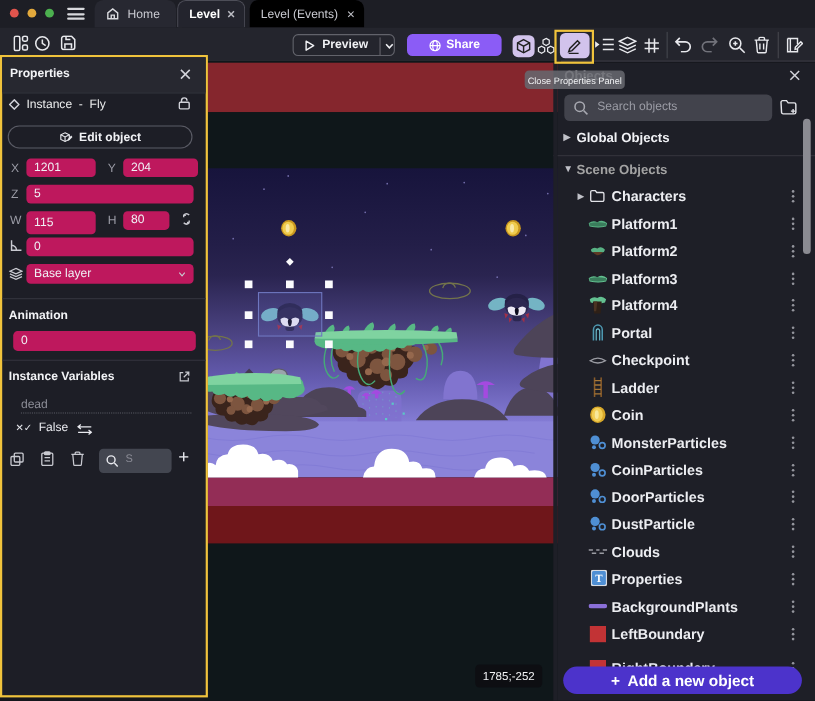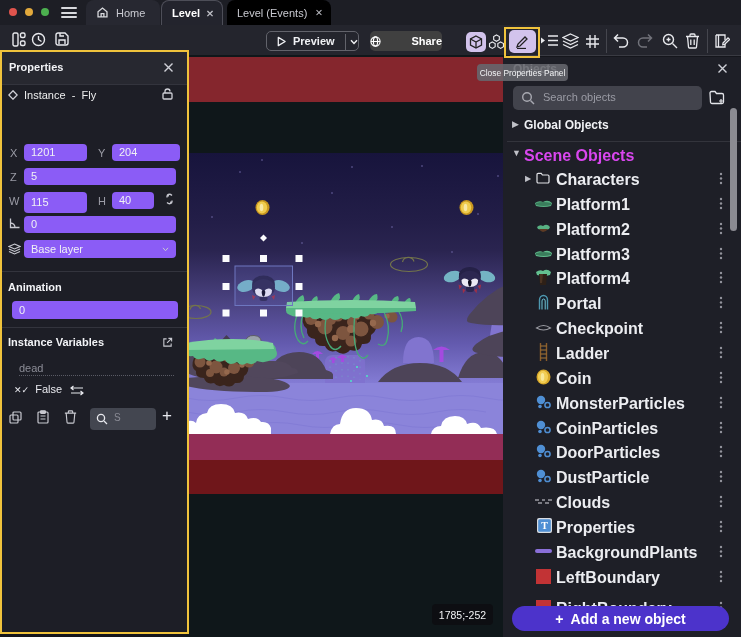--- a/index.html
+++ b/index.html
@@ -12,36 +12,36 @@
 #tabbar { position:absolute; left:0; top:0; width:741px; height:25px; background:#1d1e25; }
 .dot { position:absolute; top:8px; width:8px; height:8px; border-radius:50%; }
 #burger { position:absolute; left:61px; top:7px; width:16px; height:11px; }
 #burger div { height:2px; background:#d8d9dd; border-radius:1px; margin-bottom:2.5px; }
 .tab { position:absolute; top:0; height:25px; display:flex; align-items:center; color:#c9cad1; font-size:11px; border-radius:8px 8px 0 0; padding:0 10px; }
 .tab .x { position:absolute; right:8px; font-size:9.5px; color:#bcbdc4; }
 
 
 #toolbar { position:absolute; left:0; top:25px; width:741px; height:31px; background:#24252d; border-bottom:1px solid #3a3b43; }
 #previewbtn { position:absolute; left:266px; top:6px; width:93px; height:20px; border:1px solid #62636b; border-radius:5px; color:#f0f1f4; font-size:11px; font-weight:bold; display:flex; align-items:center; }
-#sharebtn { position:absolute; left:370px; top:6px; width:72px; height:20px; background:#404040; border-radius:5px; color:#fff; font-size:11px; font-weight:bold; display:flex; align-items:center; justify-content:space-between; }
+#sharebtn { position:absolute; left:370px; top:6px; width:86px; height:20px; background:#8b5cf6; border-radius:5px; color:#fff; font-size:11px; font-weight:bold; display:flex; align-items:center; justify-content:center; }
 .iconbtn { position:absolute; top:7px; width:20px; height:20px; border-radius:5px; display:flex; align-items:center; justify-content:center; }
 .purplebg { background:#d2c3ec; }
 
 
 #leftpanel { position:absolute; left:0; top:50px; width:189px; height:584px; background:#1d1e26; border:2px solid #f0c33c; z-index:5; color:#e8e9ee; }
 #leftpanel .hdr { font-size:11px; font-weight:bold; color:#f2f3f6; }
-.inp { position:absolute; background:#8b5cf6; border-radius:4px; color:#f0f1f5; font-size:11px; display:flex; align-items:center; padding-left:7px; }
+.inp { position:absolute; background:#be185d; border-radius:4px; color:#f0f1f5; font-size:11px; display:flex; align-items:center; padding-left:7px; }
 .lbl { position:absolute; color:#9b9ca6; font-size:11px; }
 .divider { position:absolute; left:0; width:185px; height:1px; background:#33343d; }
 
 
 #rightpanel { position:absolute; left:507px; top:57px; width:234px; height:580px; background:#1e1f27; z-index:4; color:#e8e9ee; }
 #rightstrip { position:absolute; left:503px; top:57px; width:4px; height:580px; background:#1e1f27; z-index:4; }
 .row { position:absolute; left:0; width:234px; height:25px; }
-.rowname { position:absolute; left:49px; top:5px; font-size:16px; font-weight:bold; color:#ecedf1; }
+.rowname { position:absolute; left:49px; top:5px; font-size:13px; font-weight:bold; color:#ecedf1; }
 
 
 #tooltip { position:absolute; left:477px; top:64px; width:91px; height:17px; background:rgba(103,104,110,0.88); border-radius:4px; color:#f2f3f5; font-size:8.4px; white-space:nowrap; display:flex; align-items:center; justify-content:center; z-index:8; }
 #coords { position:absolute; left:432px; top:604px; width:61px; height:21px; background:#0d0e12; border-radius:4px; color:#f2f3f5; font-size:10.5px; display:flex; align-items:center; justify-content:center; z-index:3; }
 </style>
 </head>
 <body>
 <div id="app">
 
   <svg class="abs" style="left:186px; top:55px; z-index:1;" width="324" height="582" viewBox="186 55 324 582">
@@ -393,33 +393,41 @@
 
     <svg class="abs" style="left:6px; top:38px;" width="10" height="10" viewBox="0 0 10 10" fill="none" stroke="#d0d1d8" stroke-width="1.3">
         <path d="M5 0.8 L9.2 5 L5 9.2 L0.8 5 Z"></path>
       </svg>
     <div style="position:absolute; left:22px; top:37px; font-size:11px; color:#eceded;">Instance&nbsp;&nbsp;-&nbsp;&nbsp;Fly</div>
     <svg class="abs" style="left:160px; top:36px;" width="11" height="12" viewBox="0 0 11 12" fill="none" stroke="#d0d1d8" stroke-width="1.3">
         <rect x="1" y="5" width="9" height="6" rx="1"></rect>
         <path d="M3 5 V3.5 a2.5 2.5 0 0 1 5 0"></path>
       </svg>
 
+    <div style="position:absolute; left:5px; top:62px; width:168px; height:21px; border:1px solid #5b5c66; border-radius:11px; display:flex; align-items:center; justify-content:center;">
+      <svg width="12" height="12" viewBox="0 0 14 14" fill="none" stroke="#e8e9ed" stroke-width="1.2">
+          <path d="M6 2 L10.5 4.2 V9 L6 11.2 L1.5 9 V4.2 Z"></path>
+          <path d="M1.5 4.2 L6 6.4 L10.5 4.2 M6 6.4 V11.2"></path>
+          <path d="M9 8.5 L12.5 5 l1.5 1.5 L10.5 10 l-2 0.5 z" fill="#e8e9ed" stroke="none"></path>
+        </svg>
+      <span style="margin-left:6px; font-size:11px; font-weight:bold; color:#f0f1f4;">Edit object</span>
+    </div>
 
     <div class="lbl" style="left:8px; top:95px;">X</div>
     <div class="inp" style="left:22px; top:91.5px; width:63px; height:17px;">1201</div>
     <div class="lbl" style="left:96px; top:95px;">Y</div>
     <div class="inp" style="left:110px; top:91.5px; width:68px; height:17px;">204</div>
 
     <div class="lbl" style="left:8px; top:119px;">Z</div>
     <div class="inp" style="left:22px; top:115.5px; width:152px; height:17px;">5</div>
 
     <div class="lbl" style="left:7px; top:143px;">W</div>
     <div class="inp" style="left:22px; top:139.5px; width:63px; height:21px;">115</div>
     <div class="lbl" style="left:96px; top:143px;">H</div>
-    <div class="inp" style="left:110px; top:139.5px; width:42px; height:17px;">40</div>
+    <div class="inp" style="left:110px; top:139.5px; width:42px; height:17px;">80</div>
     <svg class="abs" style="left:163px; top:140px;" width="9" height="14" viewBox="0 0 9 14" fill="none" stroke="#c8c9d0" stroke-width="1.3">
         <path d="M2 3.5 Q4.5 1 7 3.5 M2 10.5 Q4.5 13 7 10.5"></path>
         <path d="M2 3.5 l0 2 M2 3.5 l2 0.3 M7 10.5 l0 -2 M7 10.5 l-2 -0.3"></path>
       </svg>
 
     <svg class="abs" style="left:7px; top:165px;" width="12" height="12" viewBox="0 0 12 12" fill="none" stroke="#c8c9d0" stroke-width="1.3">
         <path d="M1.5 1.5 V10.5 H10.5 M1.5 6 A4.5 4.5 0 0 1 6 10.5"></path>
       </svg>
     <div class="inp" style="left:22px; top:163.5px; width:152px; height:17px;">0</div>
 
@@ -487,21 +495,21 @@
     </div>
     <svg class="abs" style="left:202px; top:33px;" width="16" height="15" viewBox="0 0 16 15" fill="none" stroke="#e4e5ea" stroke-width="1.3">
         <path d="M1 3 a1.5 1.5 0 0 1 1.5 -1.5 h3.5 l1.5 2 h5.5 a1.5 1.5 0 0 1 1.5 1.5 v7 a1.5 1.5 0 0 1 -1.5 1.5 h-10 a1.5 1.5 0 0 1 -1.5 -1.5 z"></path>
         <path d="M12 9 v4 M10 11 h4" stroke-width="1.2"></path>
       </svg>
 
     <div style="position:absolute; left:5px; top:62px; color:#c0c1c8; font-size:9px;">▶</div>
     <div style="position:absolute; left:17px; top:61px; font-size:12px; font-weight:bold; color:#f0f1f5;">Global Objects</div>
     <div style="position:absolute; left:-4px; top:84px; width:238px; height:1px; background:#33343c;"></div>
     <div style="position:absolute; left:5px; top:91px; color:#c0c1c8; font-size:9px;">▼</div>
-    <div style="position:absolute; left:17px; top:90px; font-size:16px; font-weight:bold; color:#d946ef;">Scene Objects</div>
+    <div style="position:absolute; left:17px; top:90px; font-size:12px; font-weight:bold; color:#a3a3a3;">Scene Objects</div>
 
     <div class="row" style="top:109.0px;">
         <div style="position:absolute;left:18px;top:8px;color:#c0c1c8;font-size:8px;">▶</div>
         <svg style="position:absolute;left:29px;top:6px;" width="14" height="12" viewBox="0 0 14 12" fill="none" stroke="#e2e3e8" stroke-width="1.2">
           <path d="M1 2.5 a1.2 1.2 0 0 1 1.2 -1.2 h3 l1.3 1.7 h5.3 a1.2 1.2 0 0 1 1.2 1.2 v5.6 a1.2 1.2 0 0 1 -1.2 1.2 h-9.6 a1.2 1.2 0 0 1 -1.2 -1.2 z"></path>
         </svg>
         <div class="rowname">Characters</div>
         <svg style="position:absolute;left:212px;top:6px;" width="4" height="13">
           <g fill="#94959d">
             <circle cx="2" cy="2" r="1.2"></circle>

